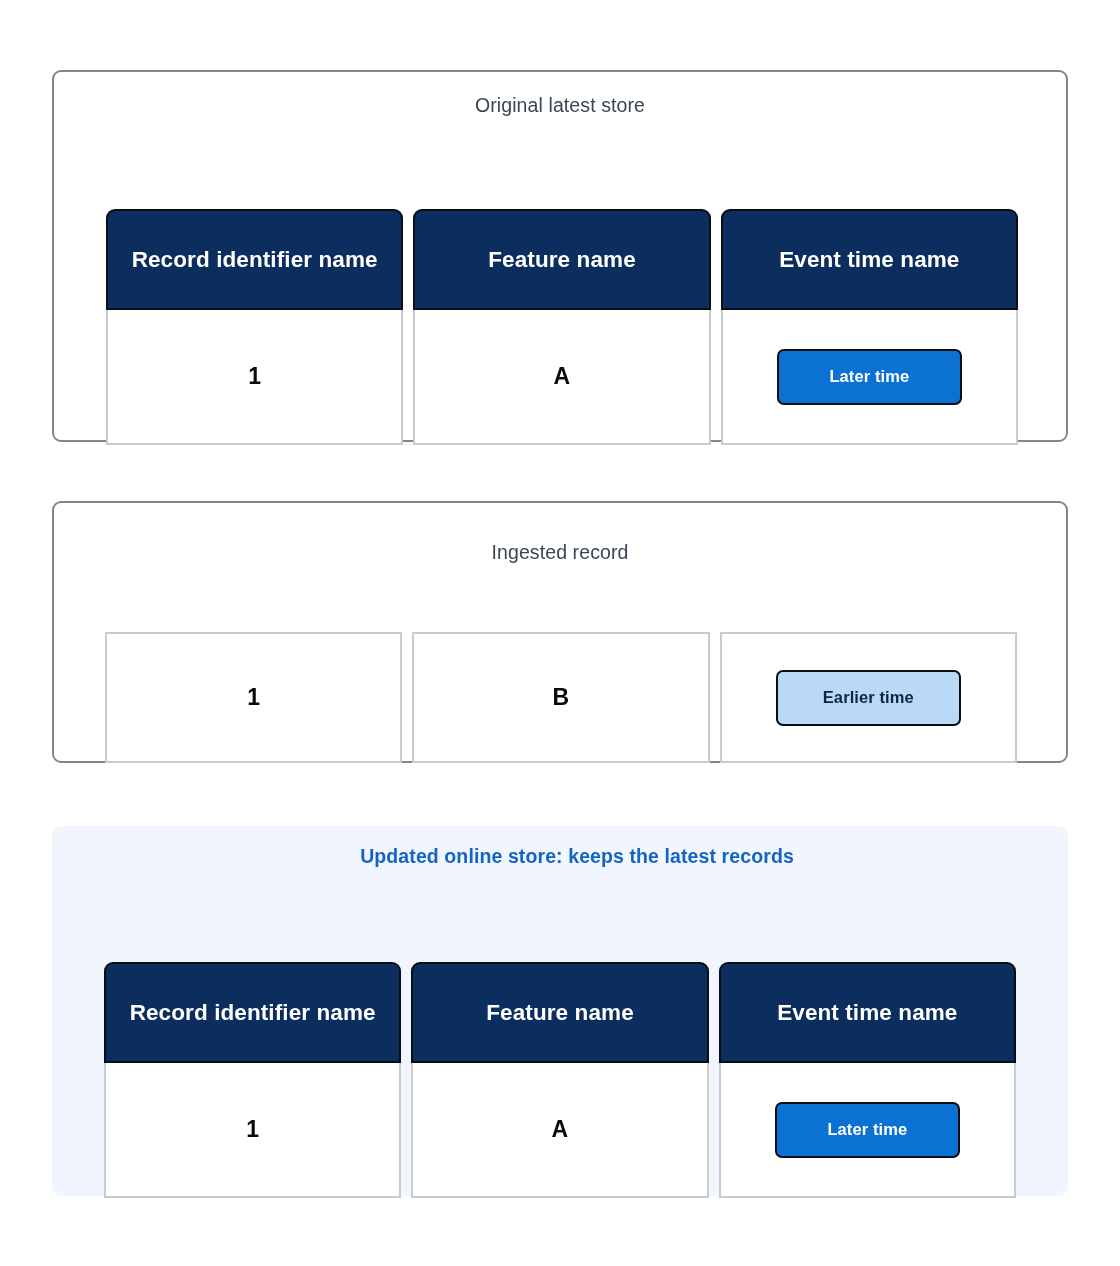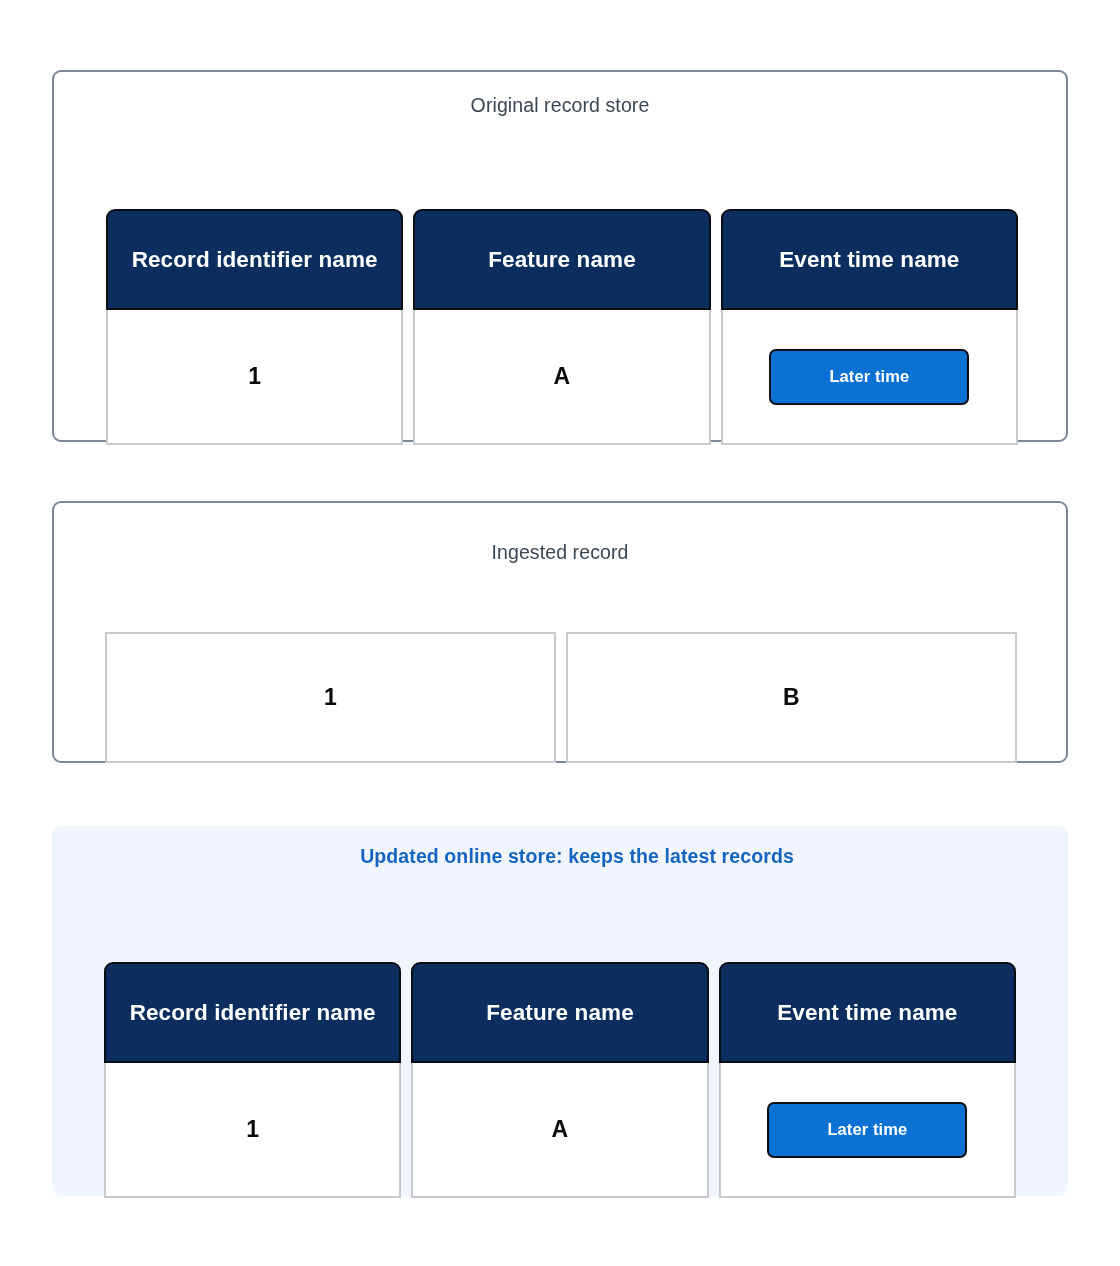--- a/index.html
+++ b/index.html
@@ -116,21 +116,21 @@
   .cell-value {
     font-size: 23px;
     font-weight: 700;
     color: #0a0a0a;
     letter-spacing: 0.2px;
   }
 
   
   .time-btn {
     box-sizing: border-box;
-    width: 200px;
+    width: 185px;
     height: 56px;
     border-radius: 7px;
     border: 2.5px solid #0a0e14;
     display: flex;
     align-items: center;
     justify-content: center;
     font-size: 16.5px;
     font-weight: 700;
     letter-spacing: 0.1px;
     cursor: pointer;
@@ -143,21 +143,21 @@
     background: #b9d9f7;
     color: #10263f;
   }
 </style>
 </head>
 <body>
 
 <div class="canvas">
 
   <div class="panel bordered" id="panel-original">
-    <div class="panel-title">Original record store</div>
+    <div class="panel-title">Original latest store</div>
 
     <div class="table">
 
       <div class="col">
         <div class="cell-head">Record identifier name</div>
         <div class="cell-body">
           <span class="cell-value">1</span>
         </div>
       </div>
 
@@ -188,20 +188,25 @@
           <span class="cell-value">1</span>
         </div>
       </div>
 
       <div class="col">
         <div class="cell-body standalone">
           <span class="cell-value">B</span>
         </div>
       </div>
 
+      <div class="col">
+        <div class="cell-body standalone">
+          <div class="time-btn earlier">Earlier time</div>
+        </div>
+      </div>
 
     </div>
   </div>
 
   <div class="panel highlight" id="panel-updated">
     <div class="panel-title">Updated online store: keeps the latest records</div>
 
     <div class="table">
 
       <div class="col">

